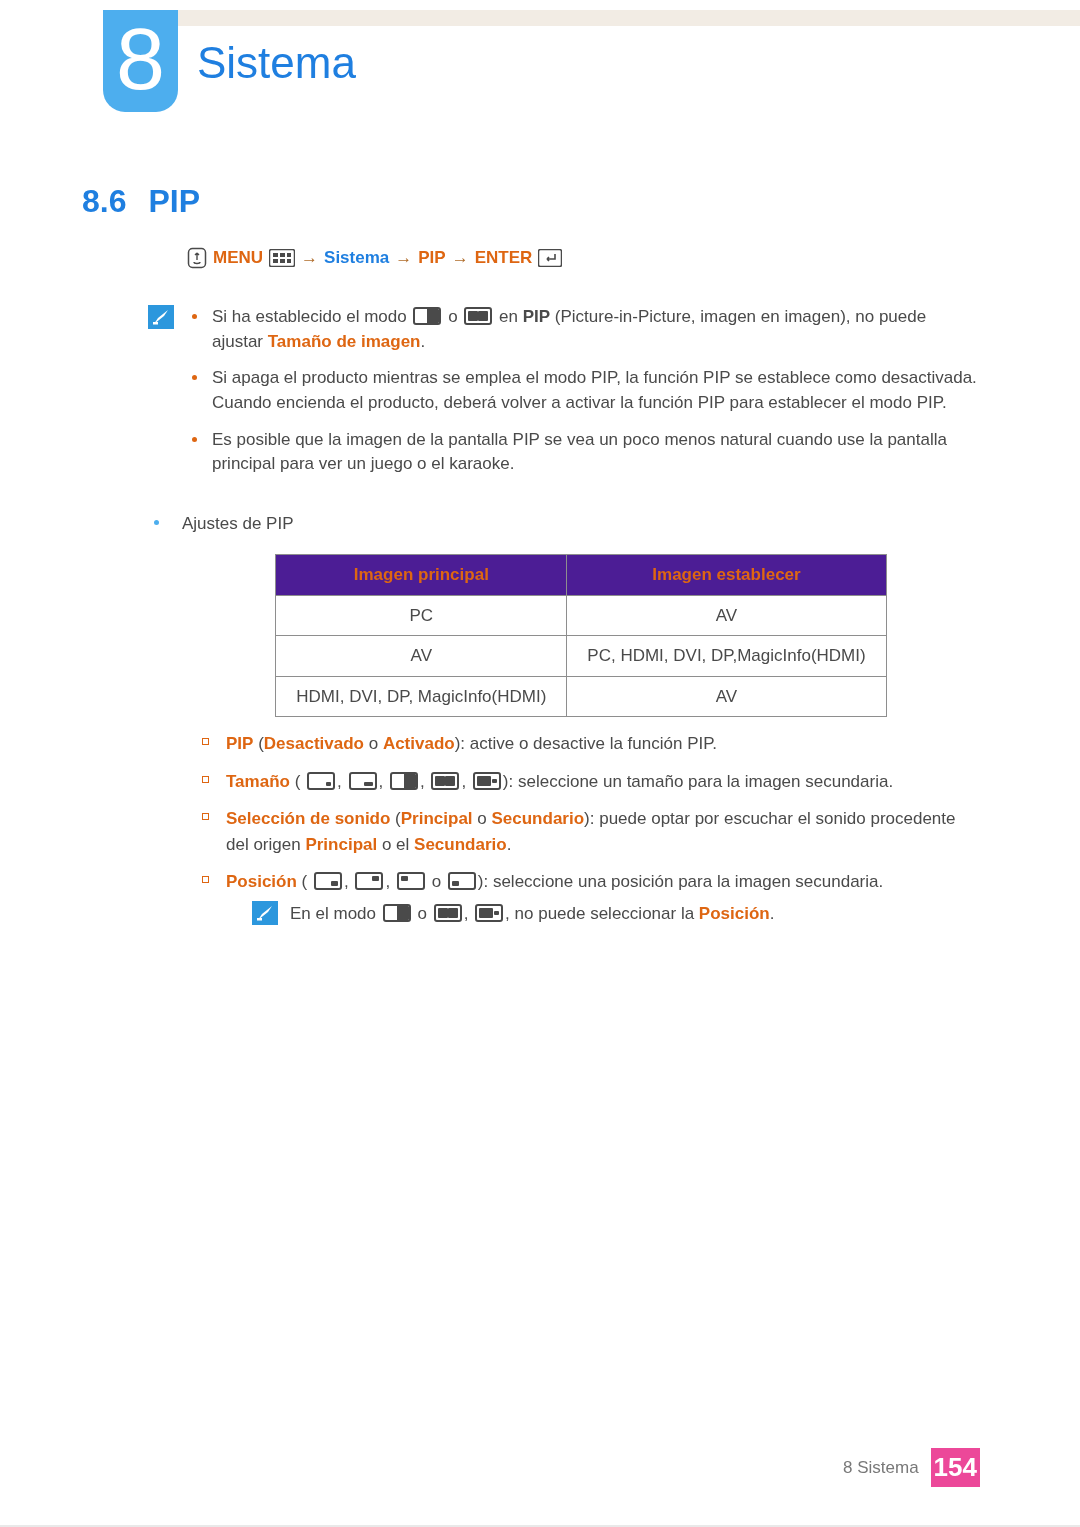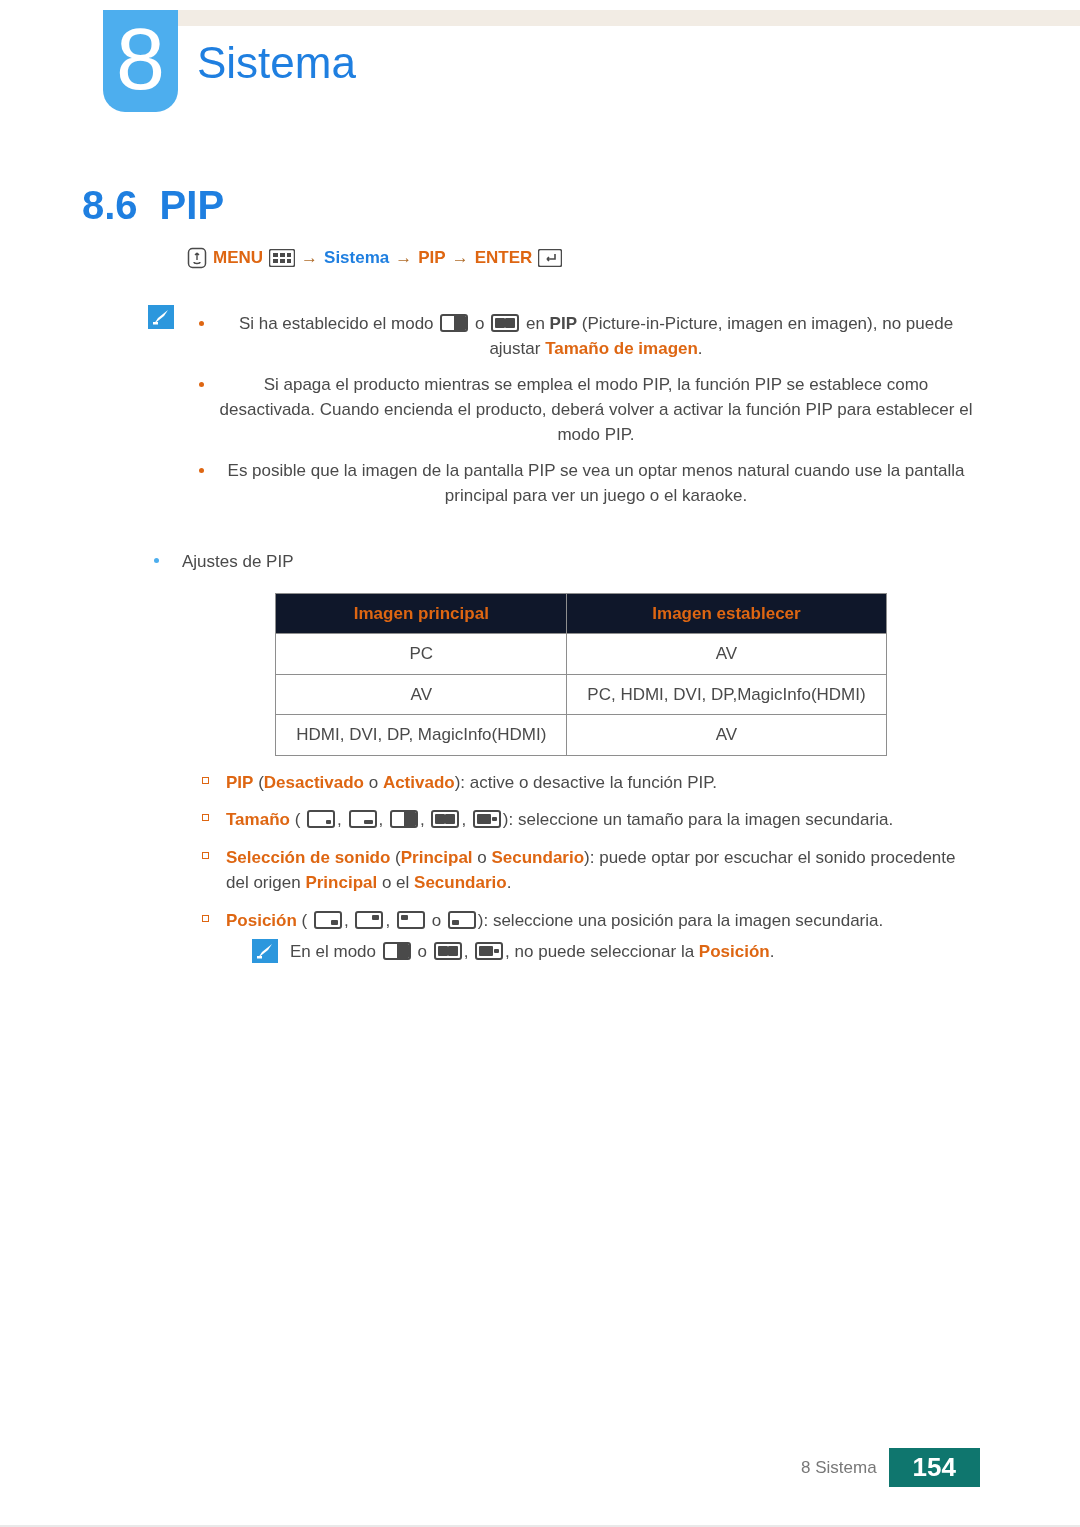--- a/index.html
+++ b/index.html
@@ -55,21 +55,21 @@
     font-size: 44px;
     color: #1f7fe0;
     font-weight: 400;
   }
   
   .section-heading {
     position: absolute;
     left: 82px;
     top: 183px;
     color: #1f7fe0;
-    font-size: 40px;
+    font-size: 32px;
     font-weight: bold;
   }
   .section-heading .num { margin-right: 22px; }
   
   .content {
     position: absolute;
     left: 70px;
     right: 100px;
     top: 247px;
   }
@@ -103,25 +103,24 @@
   }
   .note-icon {
     width: 26px; height: 24px;
     background: #2c97dd;
     flex: 0 0 auto;
     display: flex; align-items: center; justify-content: center;
   }
   .note-icon svg { width: 18px; height: 18px; }
   .note-list {
     list-style: none;
-    margin: 7px;
+    margin: 0;
     padding: 0;
     font-size: 17px;
     line-height: 1.45;
-    text-align: center;
   }
   .note-list > li {
     position: relative;
     padding-left: 24px;
     margin-bottom: 12px;
   }
   .note-list > li::before {
     content: "";
     position: absolute;
     left: 4px;
@@ -159,21 +158,21 @@
     margin: 18px auto 14px auto;
     border-collapse: collapse;
     font-size: 17px;
   }
   table.pip th, table.pip td {
     border: 1px solid #8e8e8e;
     padding: 7px 20px;
     text-align: center;
   }
   table.pip th {
-    background: #0f172a;
+    background: #4c1d95;
     color: #de6612;
     font-weight: bold;
   }
   
   .sq-list {
     list-style: none;
     margin: 10px 0 0 18px;
     padding: 0;
   }
   .sq-list > li {
@@ -242,25 +241,25 @@
     gap: 12px;
     margin-left: 43px;
   }
   .footer-label {
     font-size: 17px;
     color: #787878;
     display: flex;
     align-items: center;
   }
   .footer-num {
-    background: #0f766e;
+    background: #ec4899;
     color: #fff;
     font-size: 26px;
     font-weight: bold;
-    padding: 4px 24px;
+    padding: 4px 3px;
   }
   .left-rail {
     position: absolute;
     left: 44px;
     top: 10px;
     bottom: 0;
     width: 2px;
     background: transparent;
   }
 </style>
@@ -324,21 +323,21 @@
       </div>
       <ul class="note-list">
         <li>
           <span>Si ha establecido el modo </span>
           <span class="glyph sz3"></span>
           <span> o </span>
           <span class="glyph sz4b"></span>
           <span> en </span><span class="b">PIP</span><span> (Picture-in-Picture, imagen en imagen), no puede ajustar </span><span class="orange">Tamaño de imagen</span><span>.</span>
         </li>
         <li>Si apaga el producto mientras se emplea el modo PIP, la función PIP se establece como desactivada. Cuando encienda el producto, deberá volver a activar la función PIP para establecer el modo PIP.</li>
-        <li>Es posible que la imagen de la pantalla PIP se vea un optar menos natural cuando use la pantalla principal para ver un juego o el karaoke.</li>
+        <li>Es posible que la imagen de la pantalla PIP se vea un poco menos natural cuando use la pantalla principal para ver un juego o el karaoke.</li>
       </ul>
     </div>
 
     <ul class="outer-list">
       <li>
         <div>Ajustes de PIP</div>
 
         <table class="pip">
           <thead>
             <tr>

